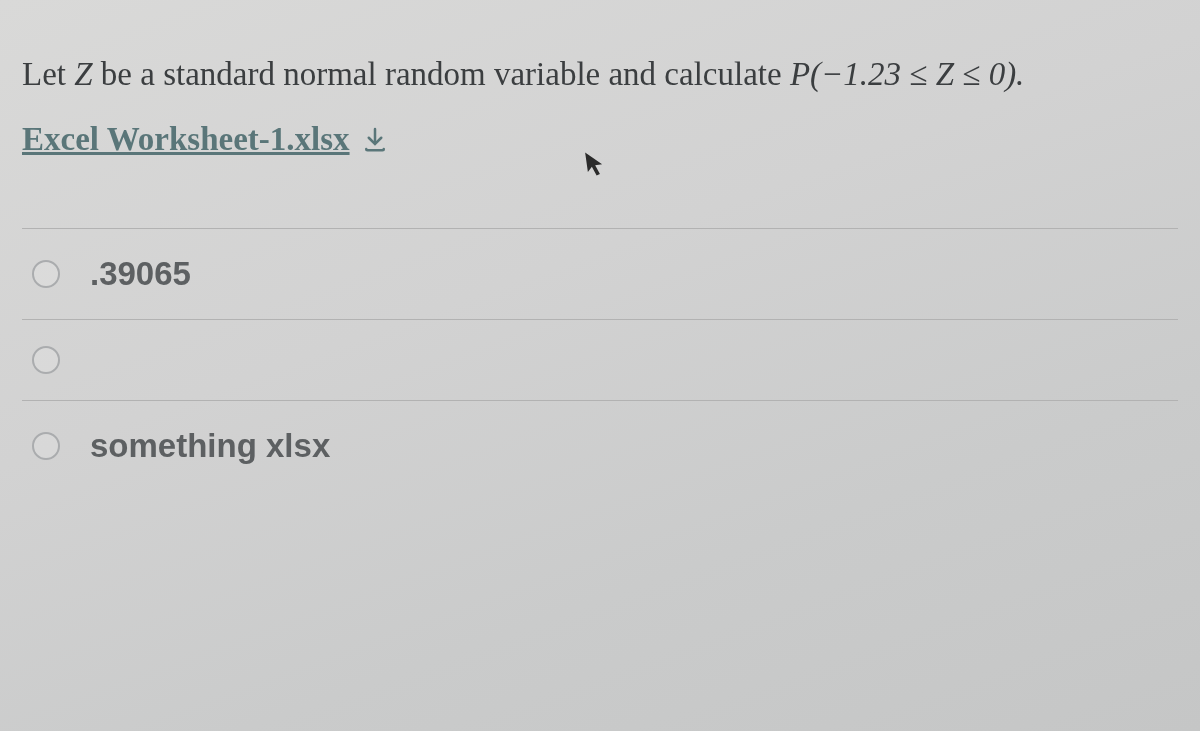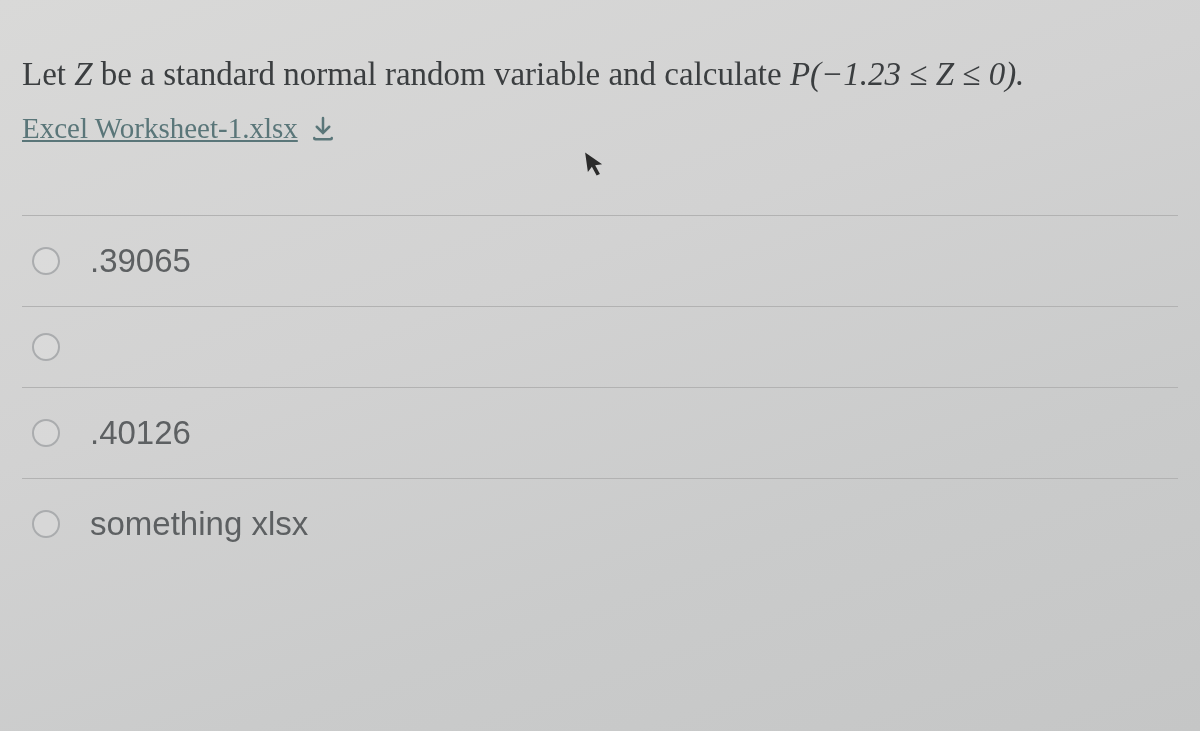--- a/index.html
+++ b/index.html
@@ -9,36 +9,36 @@
       background: linear-gradient(160deg, #d9d9d8 0%, #d2d2d2 40%, #cacbcb 70%, #c5c6c6 100%);
       font-family: Georgia, 'Times New Roman', serif;
       padding: 50px 22px 0 22px;
       position: relative;
       overflow: hidden;
     }
     .question {
       color: #3b3e40;
       font-size: 33px;
       line-height: 1.5;
-      margin-bottom: 12px;
+      margin-bottom: 21px;
       font-weight: 400;
     }
     .question .italic { font-style: italic; }
     .link-row {
       display: inline-flex;
       align-items: center;
       gap: 10px;
       margin-bottom: 70px;
     }
     .link {
       color: #5a7679;
-      font-size: 29px;
+      font-size: 33px;
       text-decoration: underline;
       text-decoration-color: #5a7679;
-      font-weight: 400;
+      font-weight: 700;
     }
     .dl-icon {
       width: 30px; height: 30px;
       position: relative;
       display: inline-block;
     }
     .dl-icon svg { width: 100%; height: 100%; }
     .options {
       border-top: 1px solid #b2b2b2;
     }
@@ -54,21 +54,21 @@
       border: 2px solid #aaacae;
       border-radius: 50%;
       margin-right: 30px;
       flex-shrink: 0;
       background: rgba(255,255,255,0.15);
     }
     .opt-text {
       color: #5d6062;
       font-size: 33px;
       font-family: "Helvetica Neue", Arial, sans-serif;
-      font-weight: 400;
+      font-weight: 700;
     }
     .cursor {
       position: absolute;
       left: 585px;
       top: 150px;
       width: 20px; height: 28px;
       transform: rotate(-8deg);
     }
     .cursor svg { width: 100%; height: 100%; }
   </style>
@@ -95,24 +95,20 @@
 <div class="options">
   <div class="option">
     <span class="radio"></span>
     <span class="opt-text">.39065</span>
   </div>
   <div class="option">
     <span class="radio"></span>
   </div>
   <div class="option">
     <span class="radio"></span>
-    <span class="opt-text">.40126</span>
-  </div>
-  <div class="option">
-    <span class="radio"></span>
     <span class="opt-text">something xlsx</span>
   </div>
 </div>
 
 <div class="cursor">
   <svg viewBox="0 0 16 24">
     <path d="M1 1 L1 18 L5 14 L8 22 L11 21 L8 13 L14 13 Z" fill="#2b2b2b"></path>
   </svg>
 </div>
 

